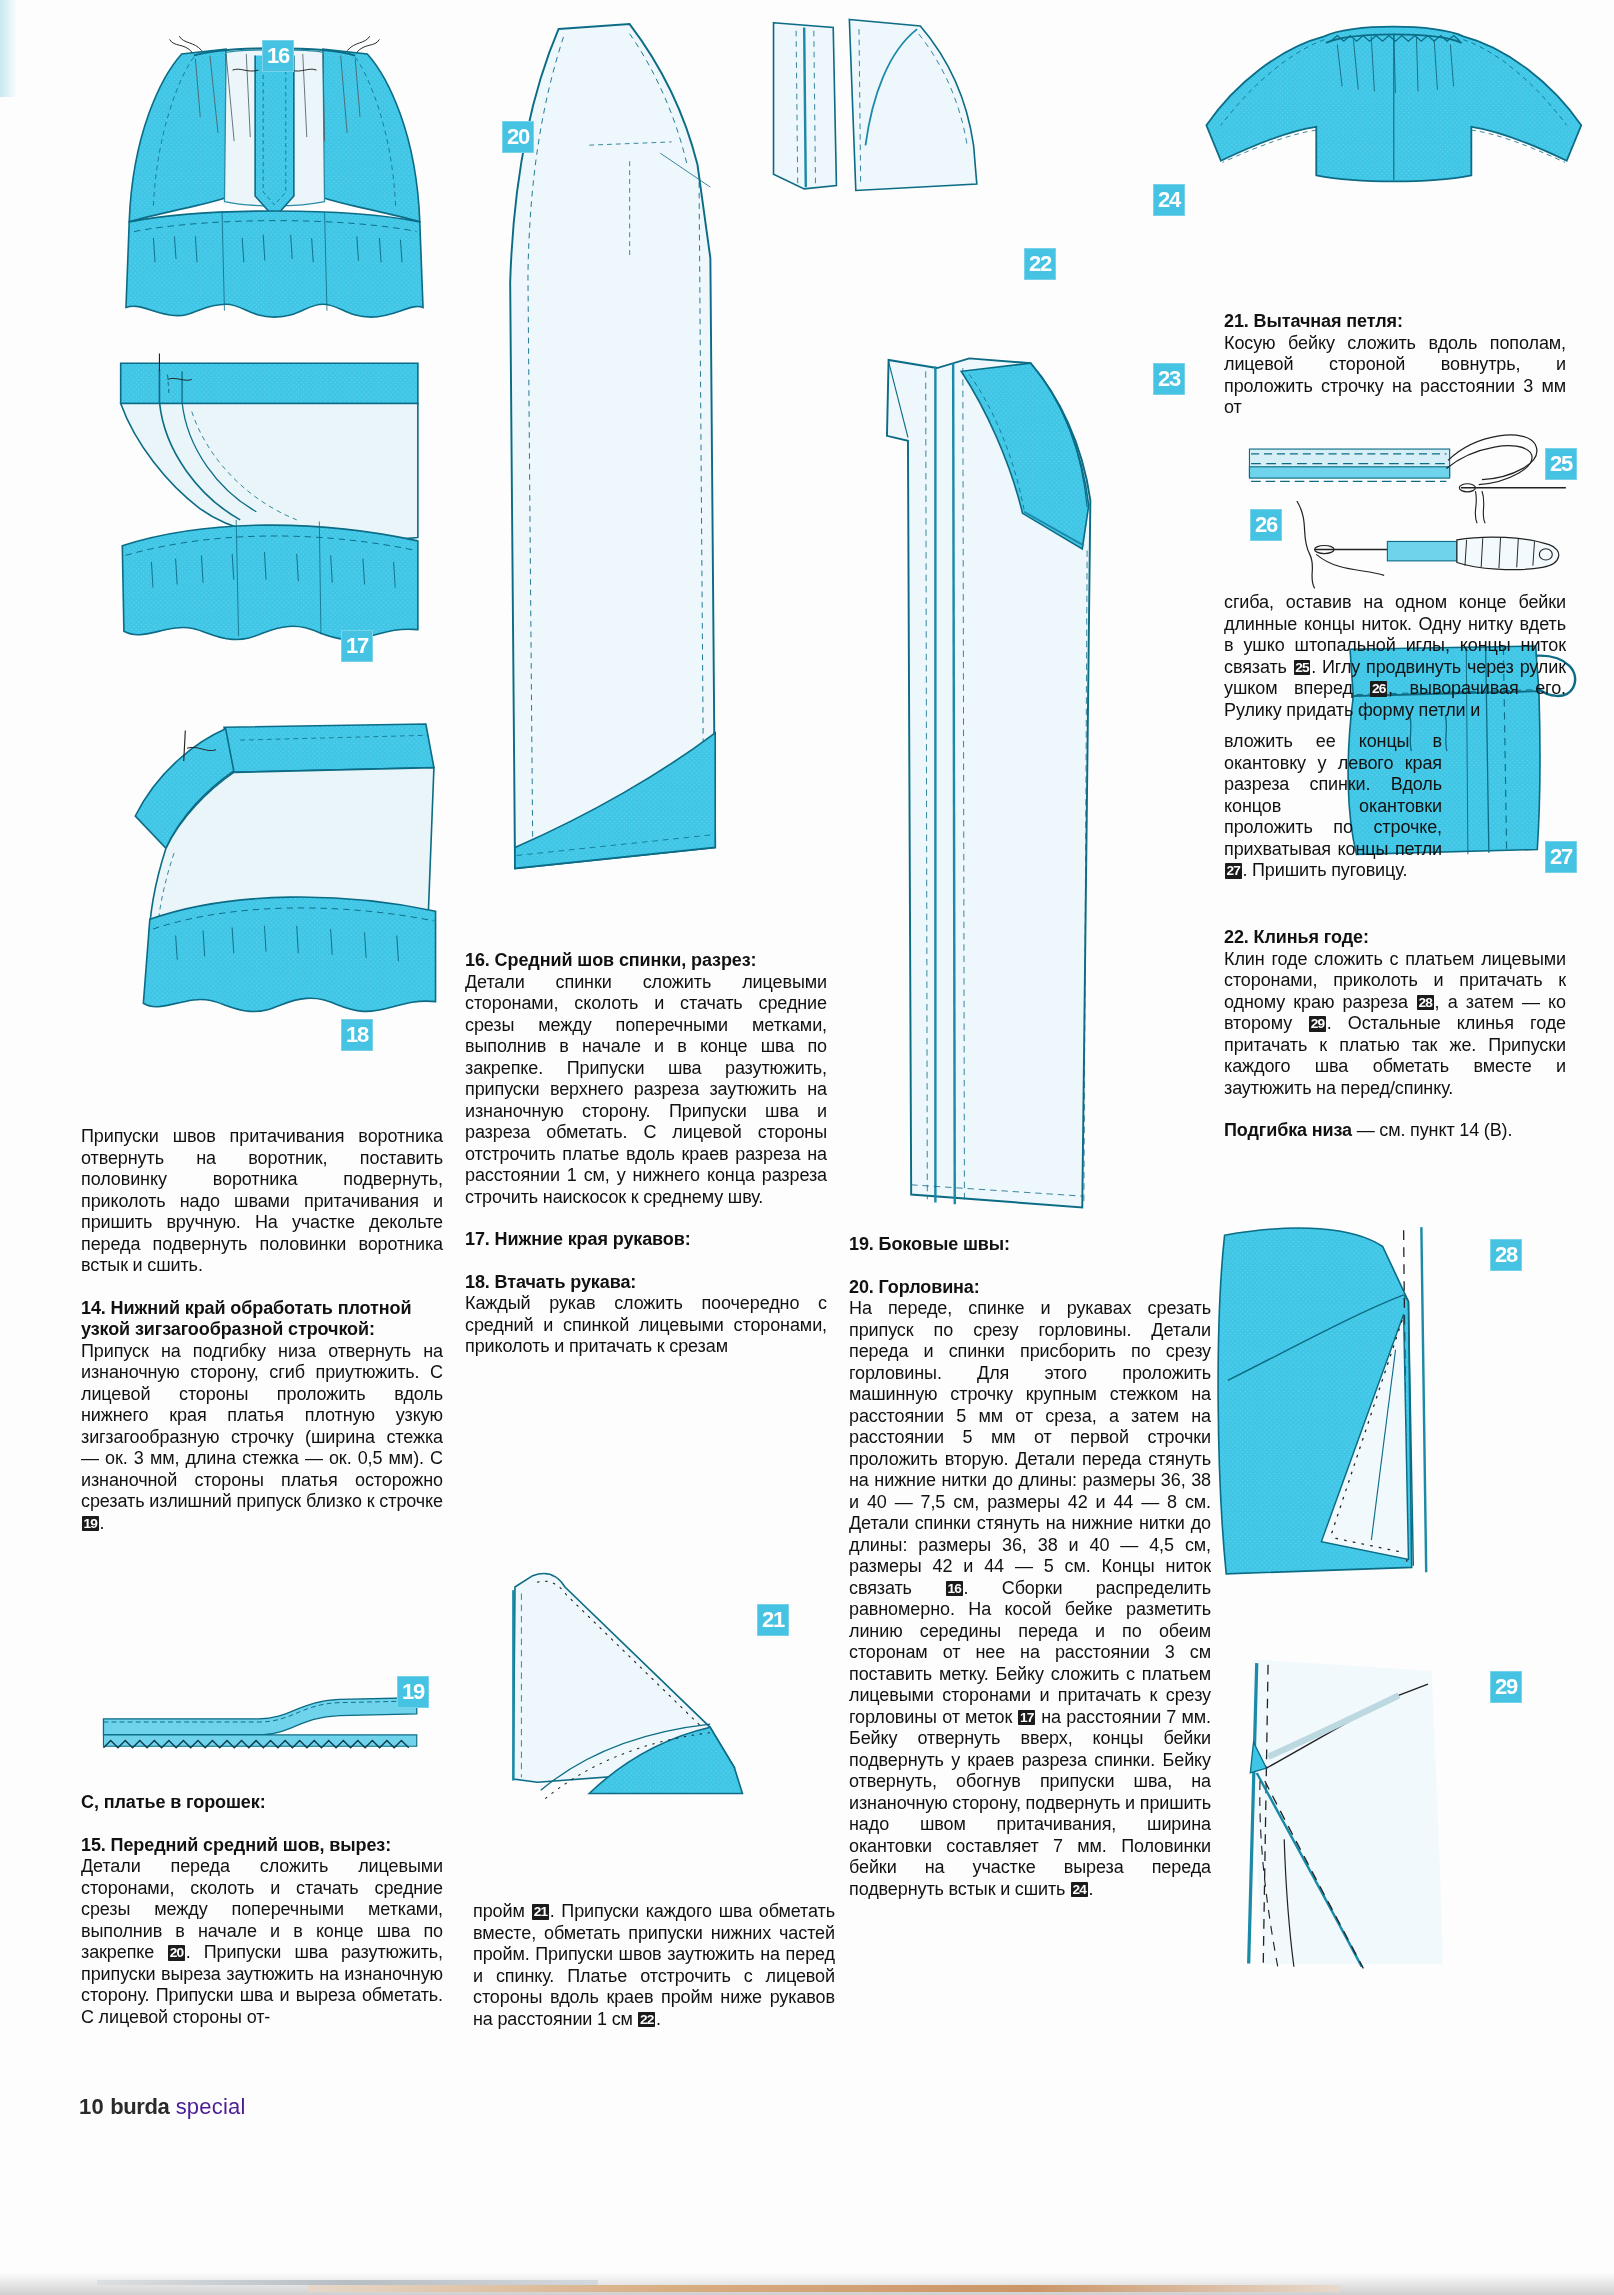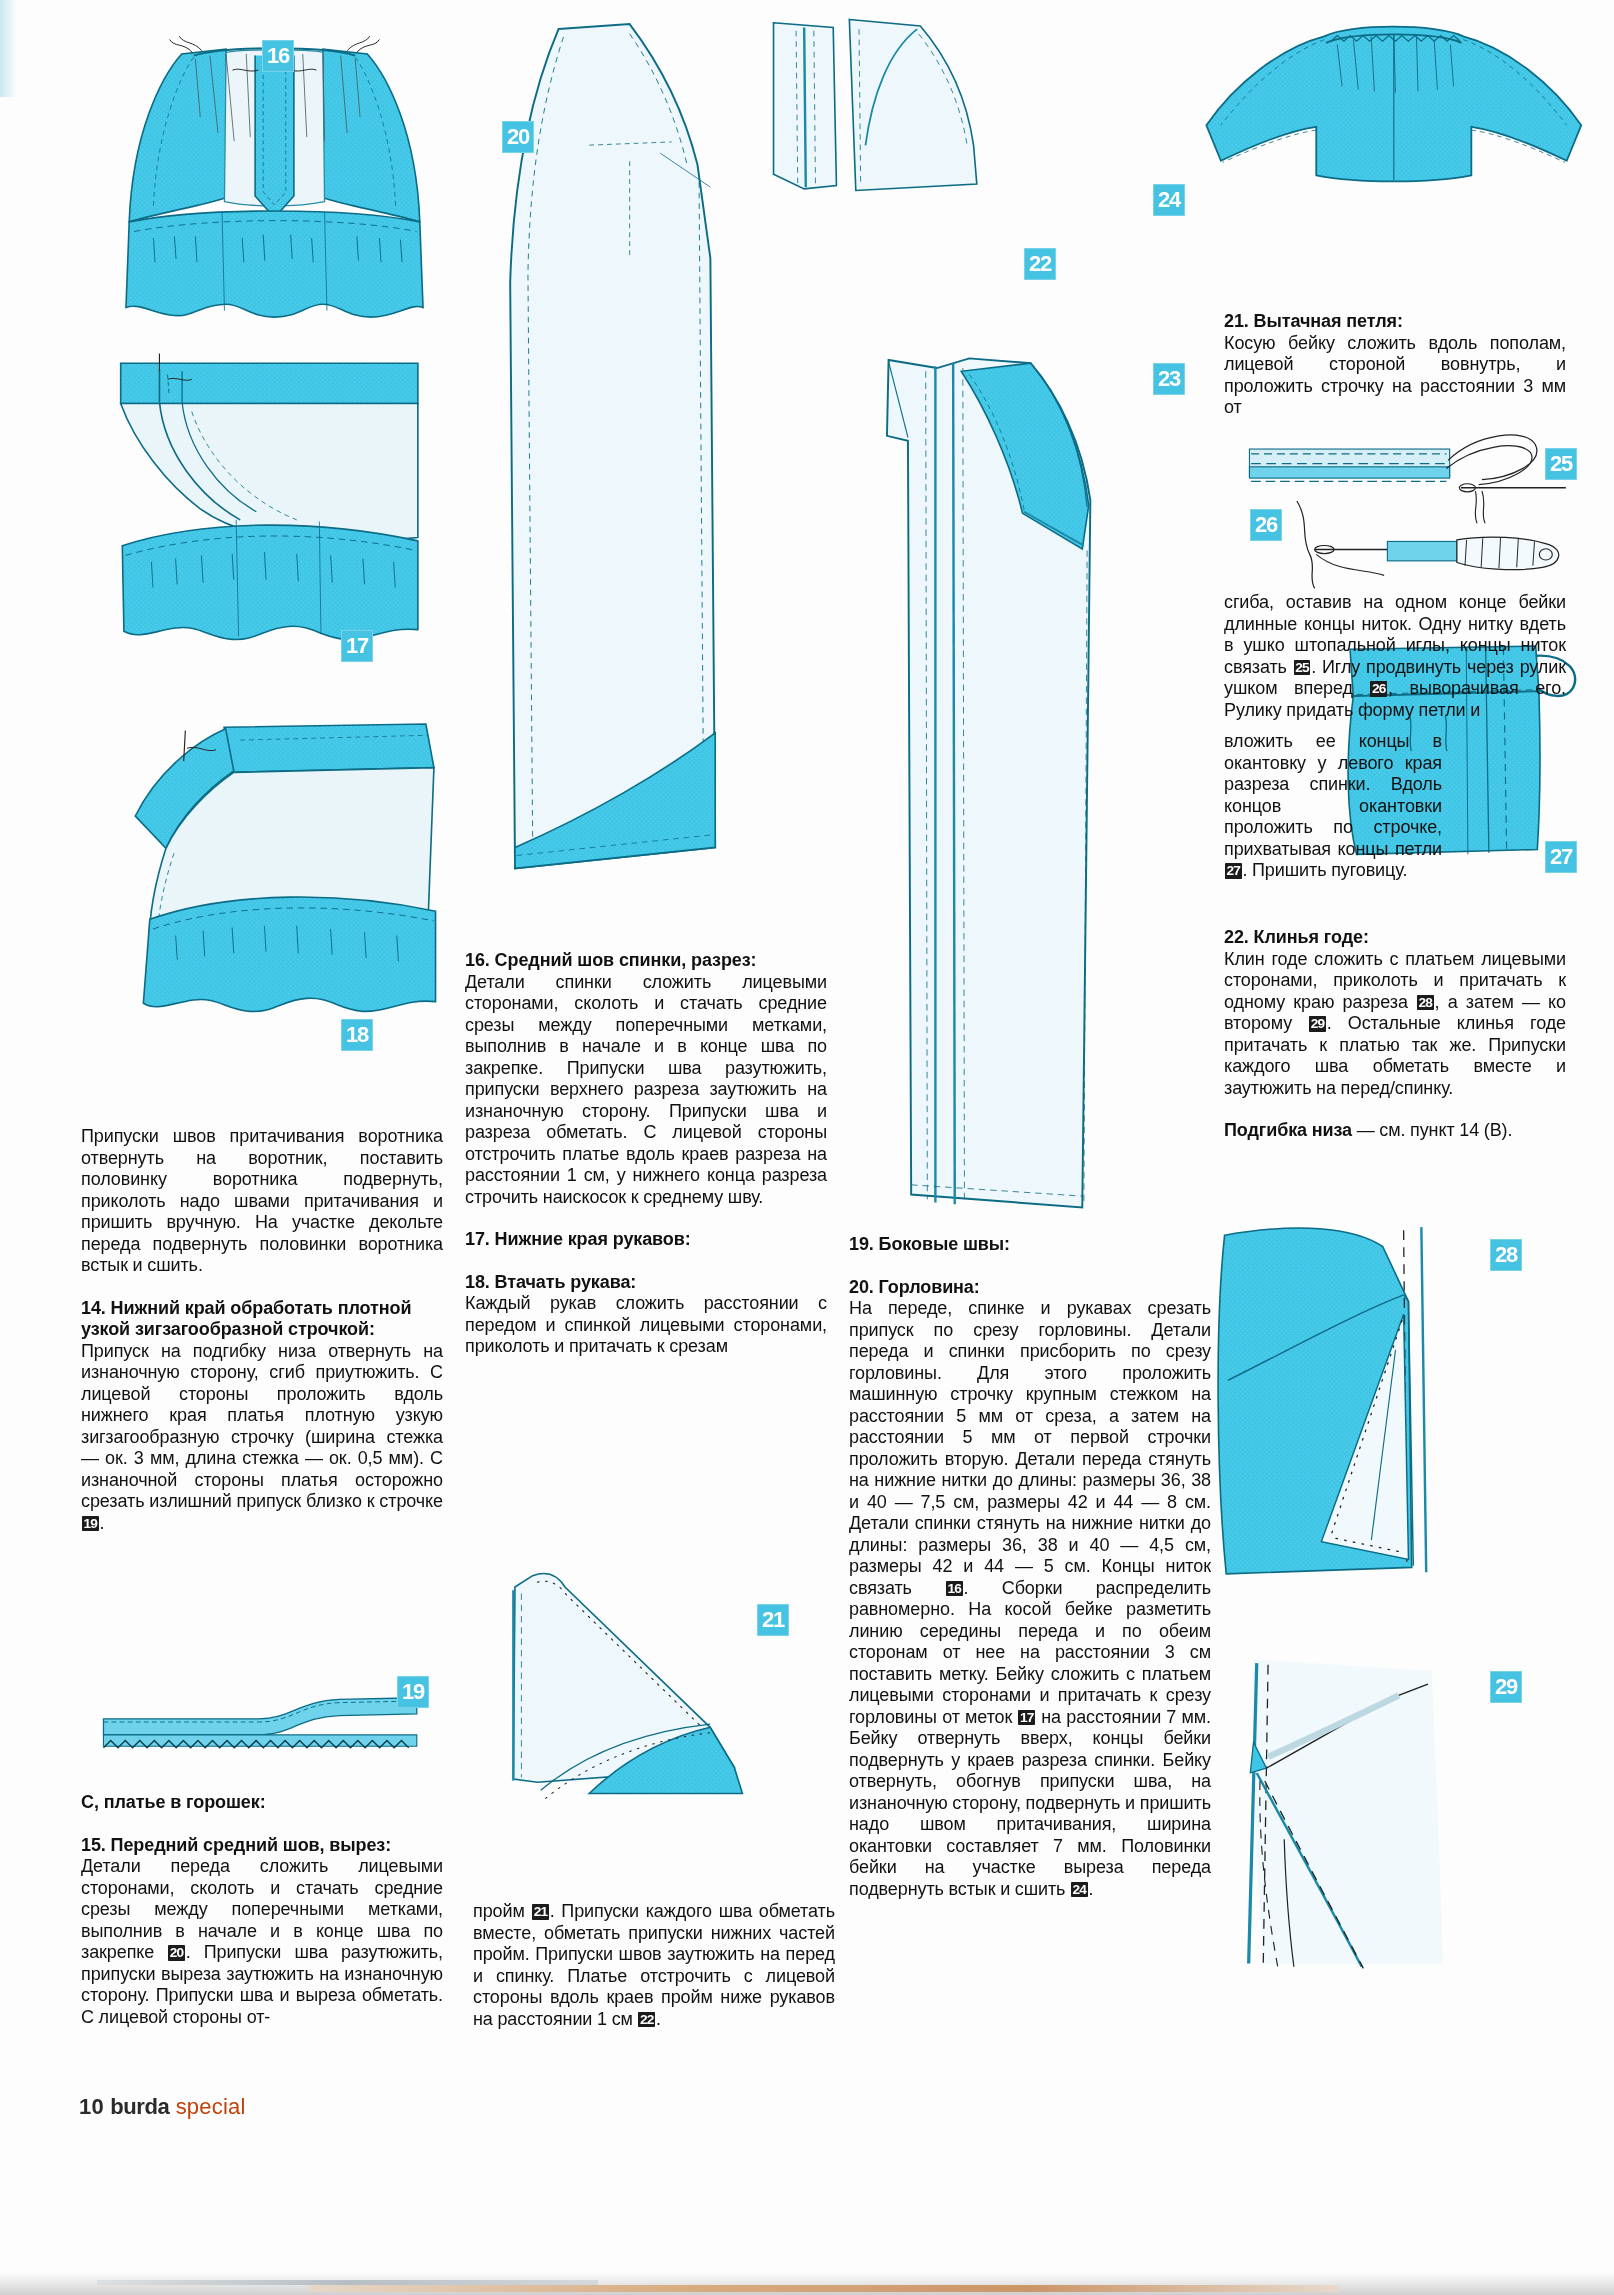--- a/index.html
+++ b/index.html
@@ -86,21 +86,21 @@
   }
 
   
   .footer{
     position:absolute;left:79px;top:2094px;
     font-size:22px;line-height:26px;letter-spacing:0.2px;
     color:#2a2a2a;
   }
   .footer .num{font-weight:bold;}
   .footer .burda{font-weight:bold;letter-spacing:-0.4px;}
-  .footer .sp{color:#c2410c;}
+  .footer .sp{color:#4c1d95;}
 
   
   .fig{position:absolute;}
   .fig svg{display:block;}
 </style>
 </head>
 <body>
 
 <div id="page">
 
@@ -433,21 +433,21 @@
   </div>
 
   <div class="col" style="left:465px;top:929px;">
     <div class="gap"></div>
     <h3 class="hd">16. Средний шов спинки, разрез:</h3>
     <p>Детали спинки сложить лицевыми сторонами, сколоть и стачать средние срезы между поперечными метками, выполнив в начале и в конце шва по закрепке. Припуски шва разутюжить, припуски верхнего разреза заутюжить на изнаночную сторону. Припуски шва и разреза обметать. С лицевой стороны отстрочить платье вдоль краев разреза на расстоянии 1 см, у нижнего конца разреза строчить наискосок к среднему шву.</p>
     <div class="gap"></div>
     <h3 class="hd">17. Нижние края рукавов:</h3>
     <div class="gap"></div>
     <h3 class="hd">18. Втачать рукава:</h3>
-    <p>Каждый рукав сложить расстоянии с передом и спинкой лицевыми сторонами, приколоть и притачать к срезам</p>
+    <p>Каждый рукав сложить поочередно с средний и спинкой лицевыми сторонами, приколоть и притачать к срезам</p>
   </div>
 
   <div class="col" style="left:465px;top:1901px;margin-left:8px;">
     <p><span>пройм </span><span class="chip">21</span><span>. Припуски каждого шва обметать вместе, обметать припуски нижних частей пройм. Припуски швов заутюжить на перед и спинку. Платье отстрочить с лицевой стороны вдоль краев пройм ниже рукавов на расстоянии 1 см </span><span class="chip">22</span><span>.</span></p>
   </div>
 
   <div class="col" style="left:849px;top:1234px;">
     <h3 class="hd">19. Боковые швы:</h3>
     <div class="gap"></div>
     <h3 class="hd">20. Горловина:</h3>

